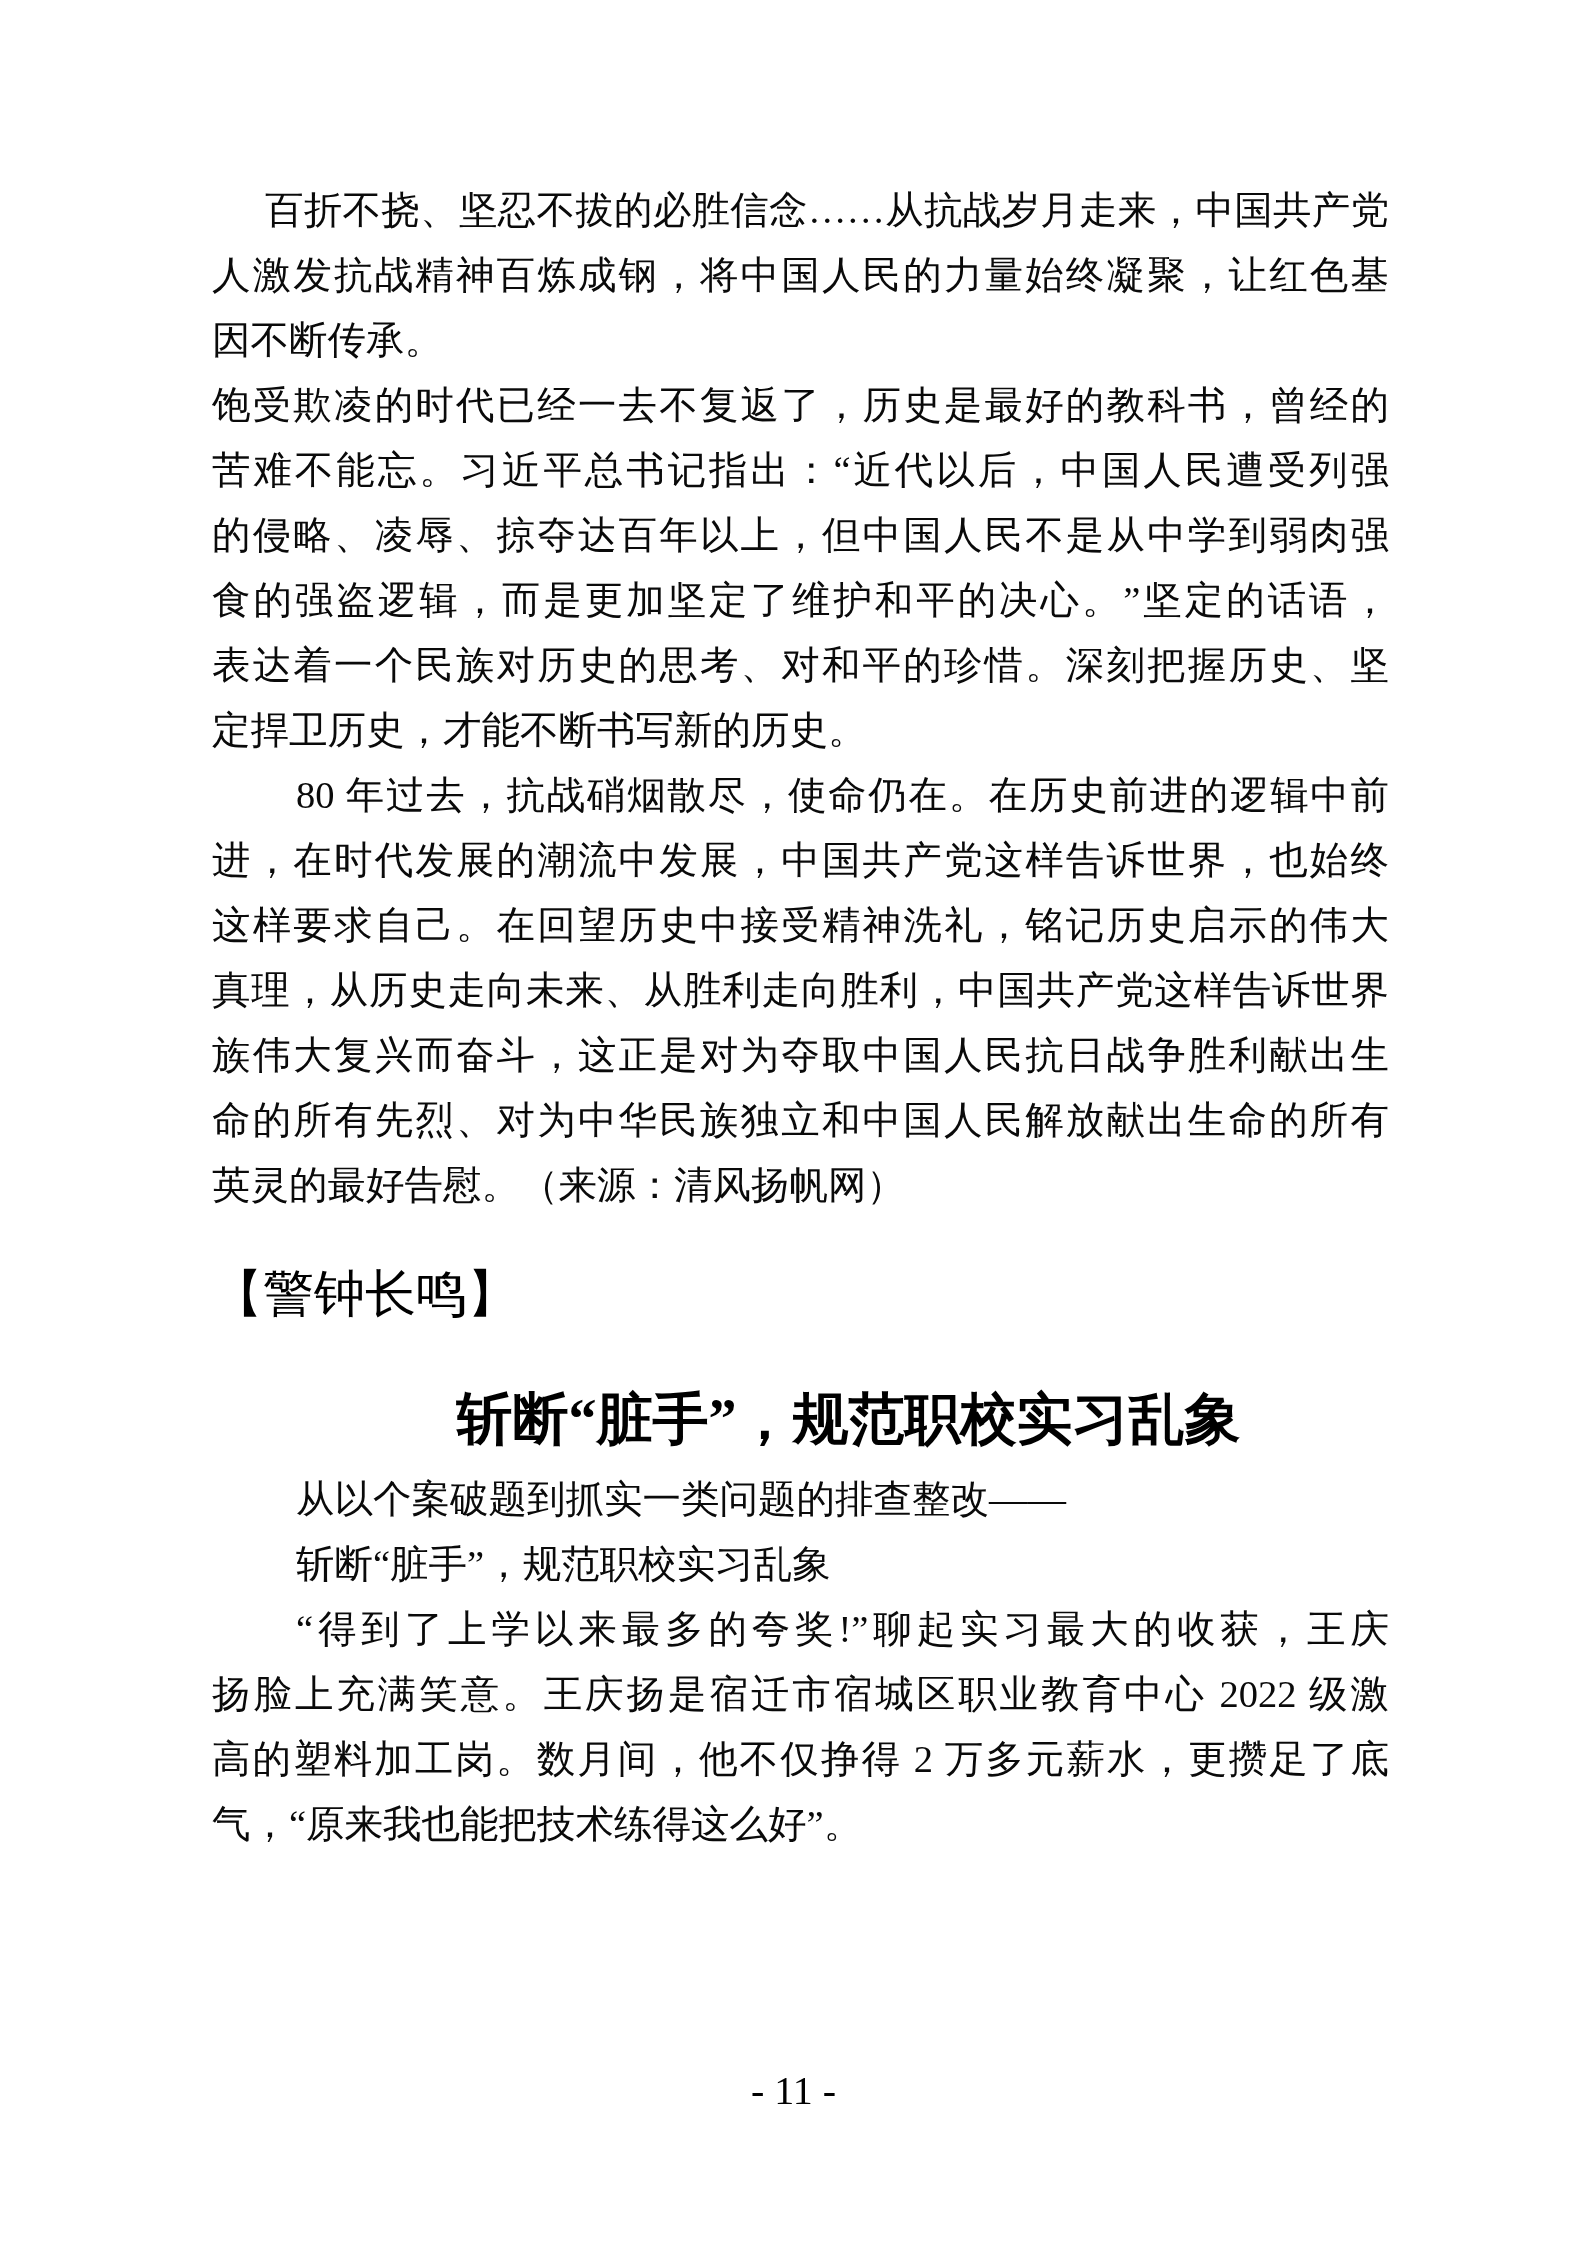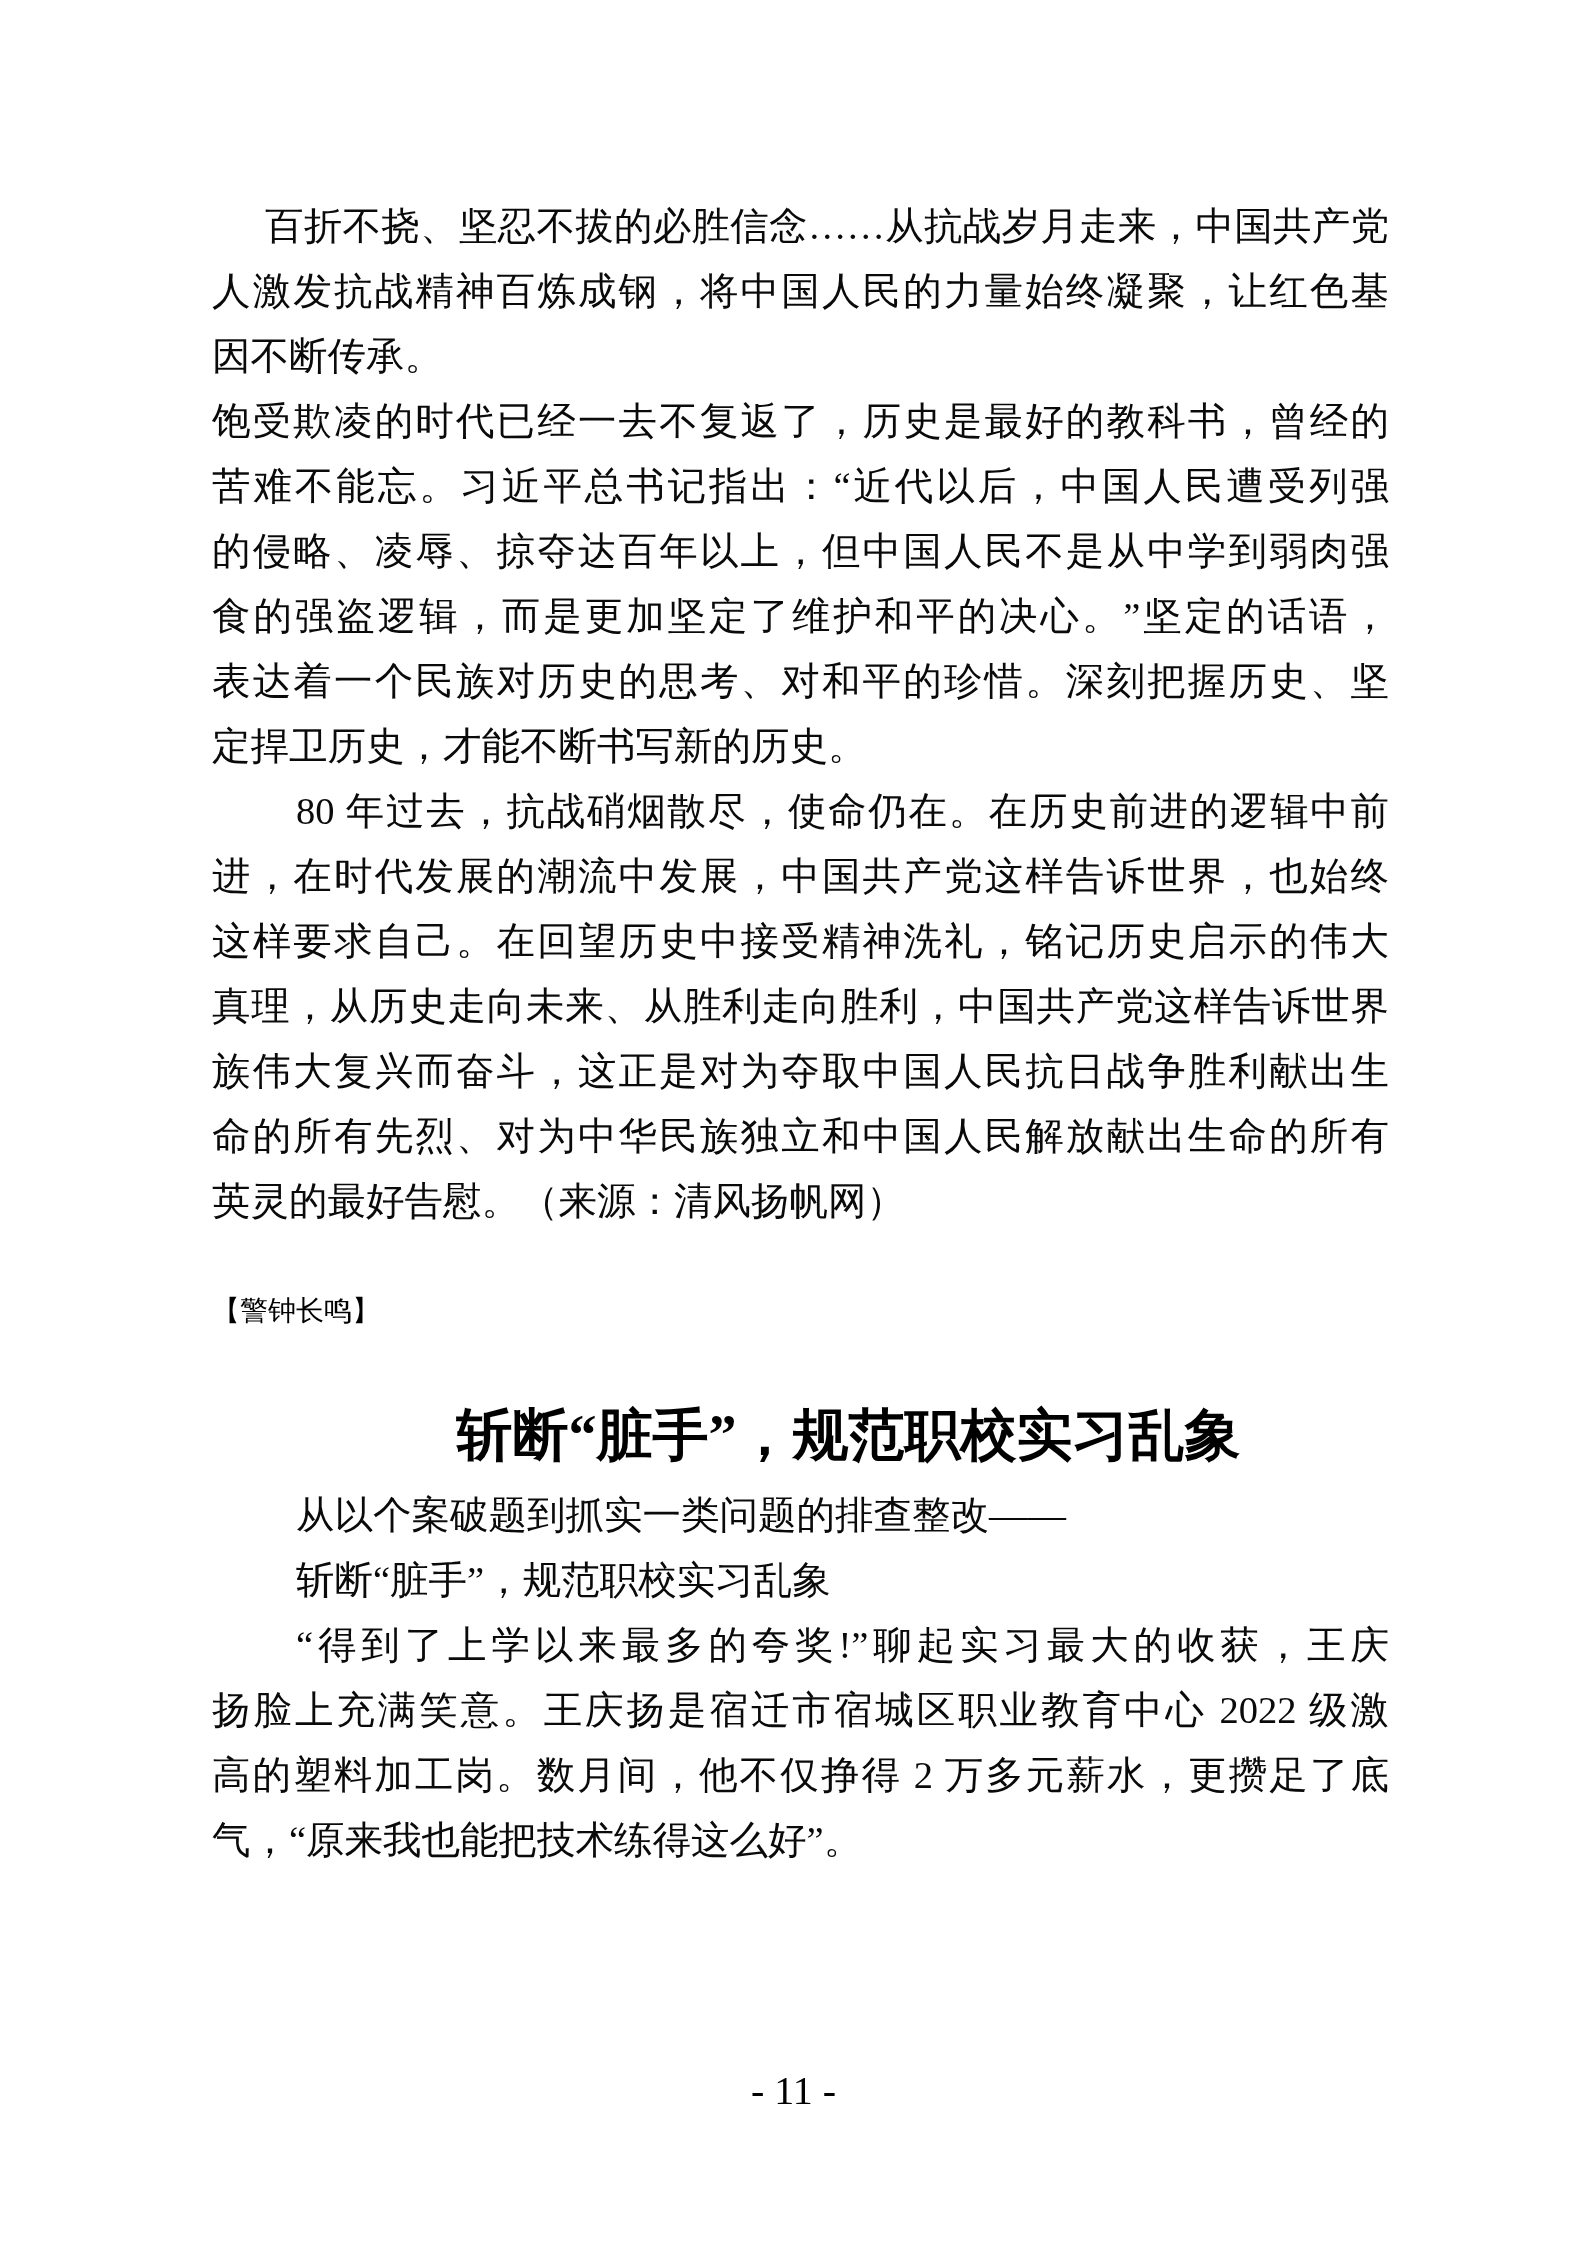--- a/index.html
+++ b/index.html
@@ -12,37 +12,37 @@
     width: 1587px;
     height: 2245px;
     background: #ffffff;
     overflow: hidden;
     color: #000000;
     font-family: "Liberation Serif", "DejaVu Serif", serif;
   }
   .text-column {
     position: absolute;
     left: 212px;
-    top: 194px;
+    top: 178px;
     width: 1177px;
   }
   .paragraph { margin: 0; }
   .line {
     font-size: 38.5px;
     line-height: 65px;
     text-align: justify;
     text-align-last: justify;
     color: #0a0a0a;
   }
   .line.indent { padding-left: 84px; }
   .line.cont   { padding-left: 53px; }
   .line.end    { text-align-last: left; }
   .section-label {
     margin-top: 44px;
-    font-size: 28px;
+    font-size: 51px;
     line-height: 65px;
     color: #000000;
   }
   .article-title {
     margin: 52px 0 0 0;
     font-size: 56px;
     line-height: 80px;
     font-weight: bold;
     text-align: center;
     transform: translateX(48px);

